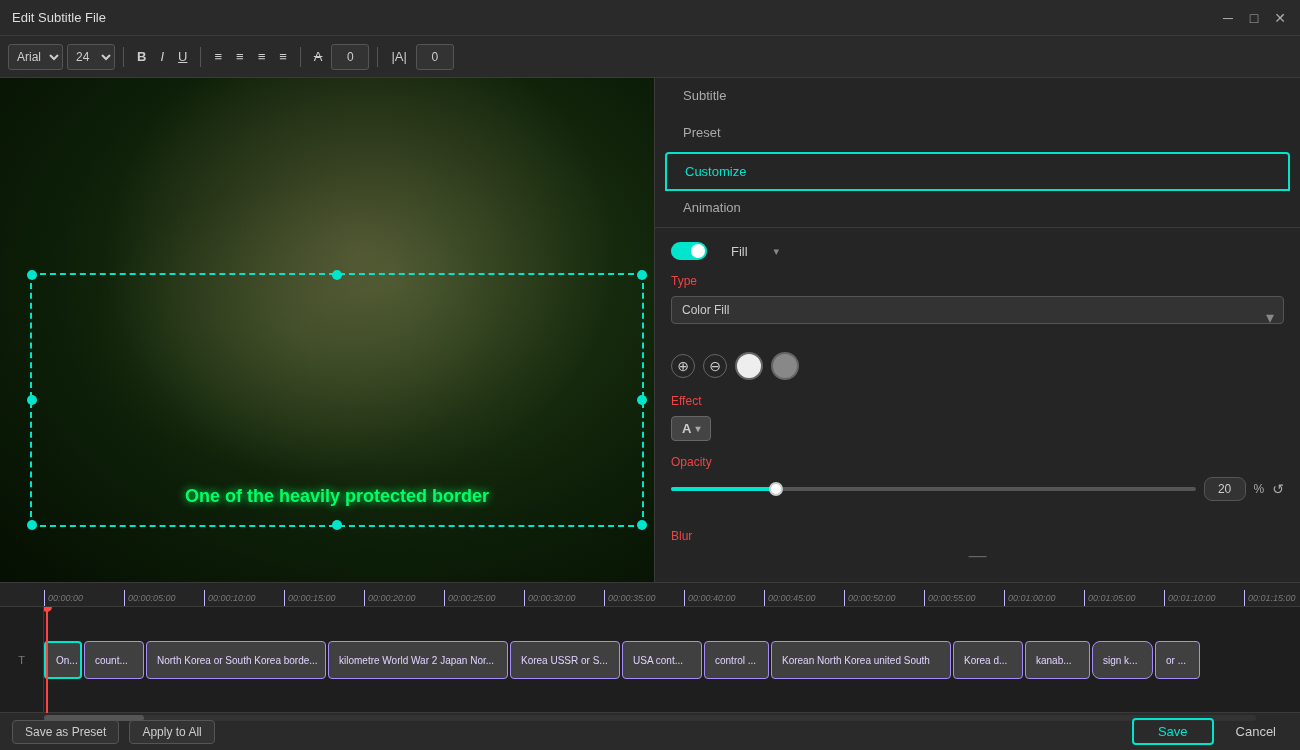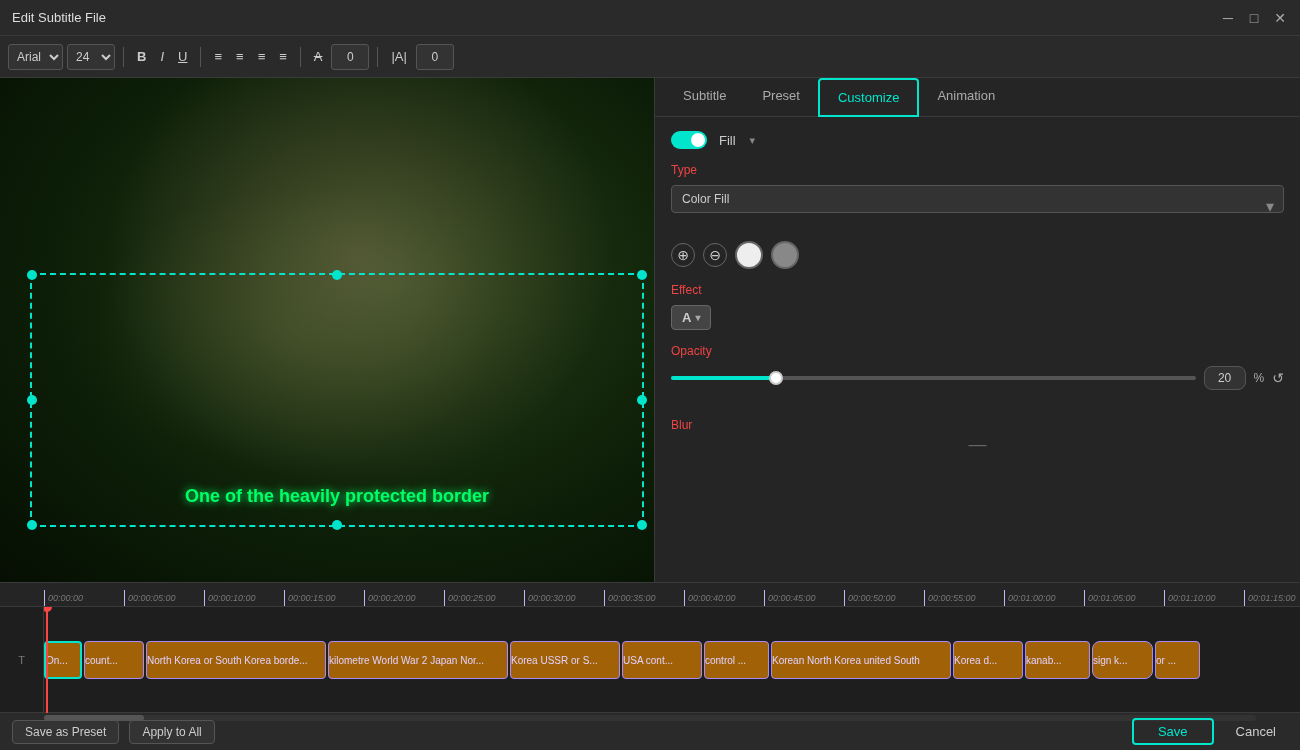--- a/index.html
+++ b/index.html
@@ -144,20 +144,21 @@
     .right-panel {
       flex: 1;
       background: #252525;
       display: flex;
       flex-direction: column;
     }
     .tabs-bar {
       display: flex;
       border-bottom: 1px solid #3a3a3a;
       padding: 0 10px;
+      flex-direction: column;
     }
     .tab {
       padding: 10px 18px;
       font-size: 13px;
       color: #aaa;
       cursor: pointer;
       border-bottom: 2px solid transparent;
     }
     .tab.active {
       color: #00e5cc;
@@ -170,21 +171,21 @@
       flex: 1;
       overflow-y: auto;
       padding: 14px 16px;
     }
     .panel-content::-webkit-scrollbar { width: 6px; }
     .panel-content::-webkit-scrollbar-track { background: #2a2a2a; }
     .panel-content::-webkit-scrollbar-thumb { background: #555; border-radius: 3px; }
     .section-header {
       display: flex;
       align-items: center;
-      gap: 12px;
+      gap: 24px;
       margin-bottom: 14px;
     }
     .toggle-switch {
       width: 36px; height: 18px;
       background: #00e5cc;
       border-radius: 9px;
       position: relative;
       cursor: pointer;
     }
     .toggle-knob {
@@ -358,25 +359,25 @@
     }
     .track-clips {
       display: flex;
       align-items: center;
       height: 100%;
       padding: 8px 0;
       gap: 2px;
     }
     .clip {
       height: 38px;
-      background: #a16207;
+      background: #404040;
       border-radius: 4px;
       display: flex;
       align-items: center;
-      padding: 0 0;
+      padding: 0 10px;
       font-size: 10px;
       color: #e0d0ff;
       white-space: nowrap;
       overflow: hidden;
       cursor: pointer;
       border: 1px solid #a78bfa;
       min-width: 30px;
       flex-shrink: 0;
     }
     .clip.active {

